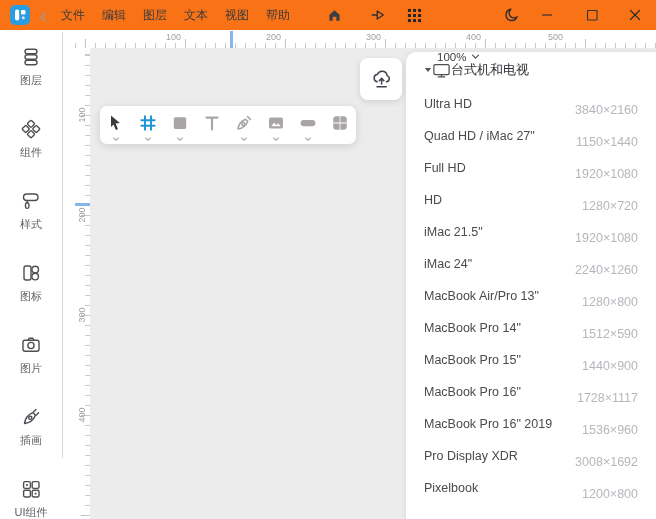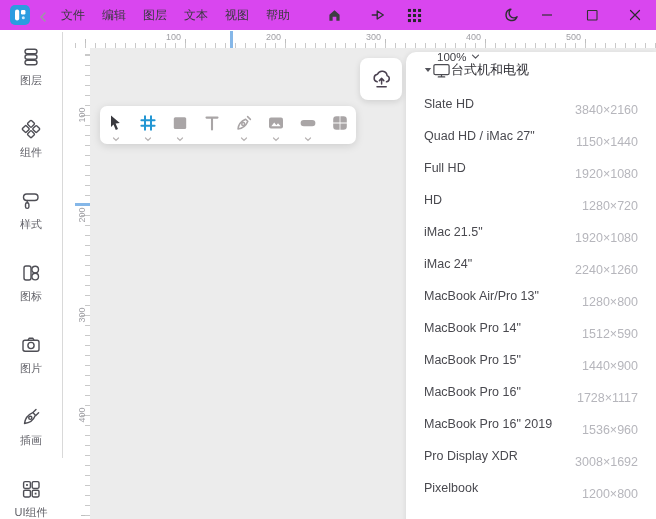--- a/index.html
+++ b/index.html
@@ -3,21 +3,21 @@
 <meta charset="utf-8">
 <style>
   * { margin:0; padding:0; box-sizing:border-box; }
   html,body { width:656px; height:519px; }
   body {
     position:relative; overflow:hidden; background:#fff;
     font-family:"Liberation Sans","DejaVu Sans",sans-serif;
     -webkit-font-smoothing:antialiased;
   }
   
-  .menubar { position:absolute; left:0; top:0; width:656px; height:30px; background:#d946ef; z-index:30; }
+  .menubar { position:absolute; left:0; top:0; width:656px; height:30px; background:#f97316; z-index:30; }
   .logo { position:absolute; left:10px; top:5px; width:20px; height:20px; background:#2b9ce0; border-radius:5px; }
   .logo svg { position:absolute; left:0; top:0; }
   .back { position:absolute; left:38px; top:9px; width:10px; height:12px; }
   .menus { position:absolute; left:61px; top:0; height:30px; display:flex; align-items:center; gap:17px; }
   .menu-item { font-size:12px; color:#3a3a3f; cursor:default; white-space:nowrap; }
   .mb-icon { position:absolute; top:6px; width:18px; height:18px; display:flex; align-items:center; justify-content:center; }
   .zoom-ctl { position:absolute; left:437px; top:0; height:30px; display:flex; align-items:center; gap:5px;margin-top:42px; }
   .zoom-ctl .zv { font-size:11.5px; color:#3f3f44; }
   
   .sidebar { position:absolute; left:0; top:30px; width:62px; height:489px; background:#fff; z-index:20; }
@@ -208,21 +208,21 @@
 </div>
 <div class="side-divider"></div>
 
 <div class="hruler">
   <div class="major"></div>
     <div class="minor"></div>
   <span class="rl" style="left:66px">100</span>
   <span class="rl" style="left:166px">200</span>
   <span class="rl" style="left:266px">300</span>
   <span class="rl" style="left:366px">400</span>
-  <span class="rl" style="left:466px">500</span>
+  <span class="rl" style="left:448px">500</span>
   <div class="h-marker" style="left:155px"></div>
 </div>
 <div class="vruler">
   <div class="major"></div>
     <div class="minor"></div>
   <span class="rl" style="top:61px">100</span>
   <span class="rl" style="top:161px">200</span>
   <span class="rl" style="top:261px">300</span>
   <span class="rl" style="top:361px">400</span>
   <div class="v-marker" style="top:155px"></div>
@@ -309,21 +309,21 @@
         <path d="M0.8 1 H7.2 L4 5 Z" fill="#55555c"></path>
       </svg>
     <svg width="19" height="19" viewBox="0 0 20 20" fill="none" stroke="#4c4c52" stroke-width="1.3" stroke-linecap="round">
       <rect x="2" y="3.8" width="16" height="10.6" rx="1.5"></rect>
         <path d="M10 14.4 V16.4 M6.6 16.8 H13.4"></path>
     </svg>
     <span class="ph-label">台式机和电视</span>
   </div>
   <div class="panel-rows">
     <div class="p-row">
-        <span class="rn">Slate HD</span>
+        <span class="rn">Ultra HD</span>
         <span class="rs">3840×2160</span>
       </div>
     <div class="p-row">
         <span class="rn">Quad HD / iMac 27"</span>
         <span class="rs">1150×1440</span>
       </div>
     <div class="p-row">
         <span class="rn">Full HD</span>
         <span class="rs">1920×1080</span>
       </div>

